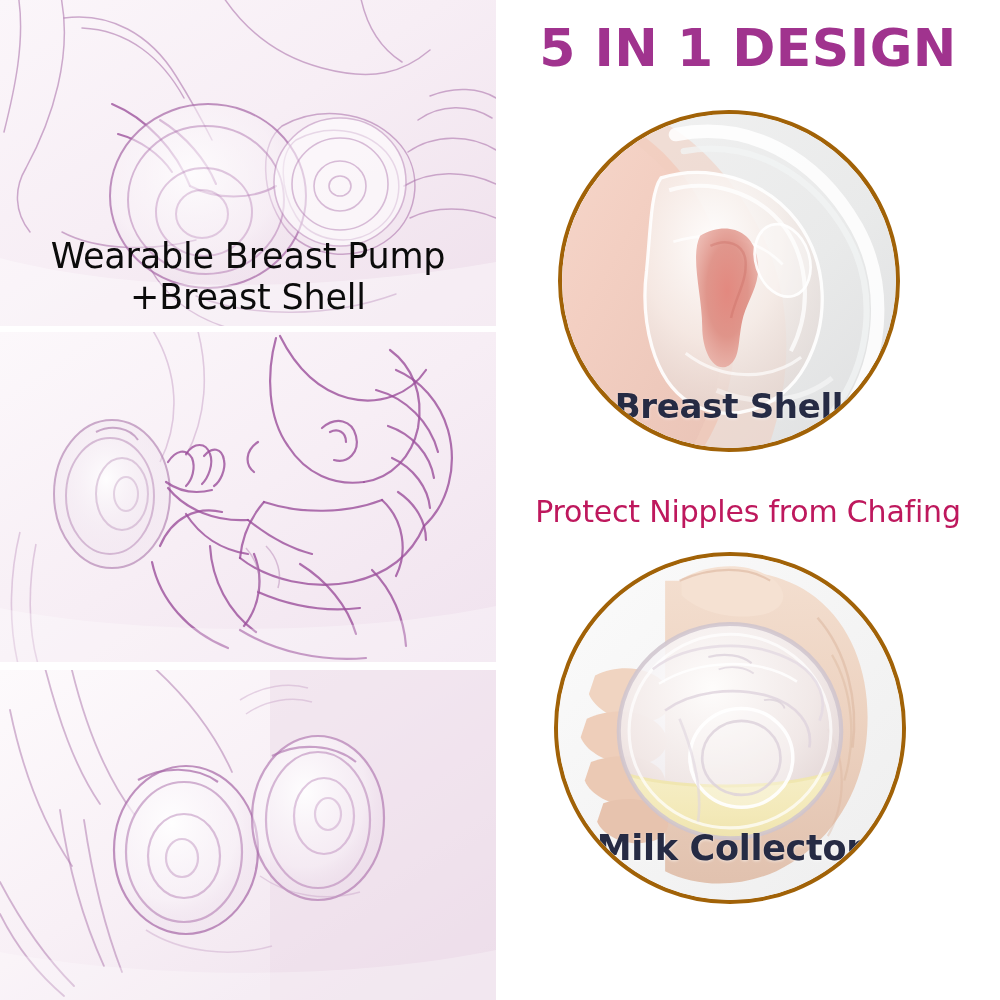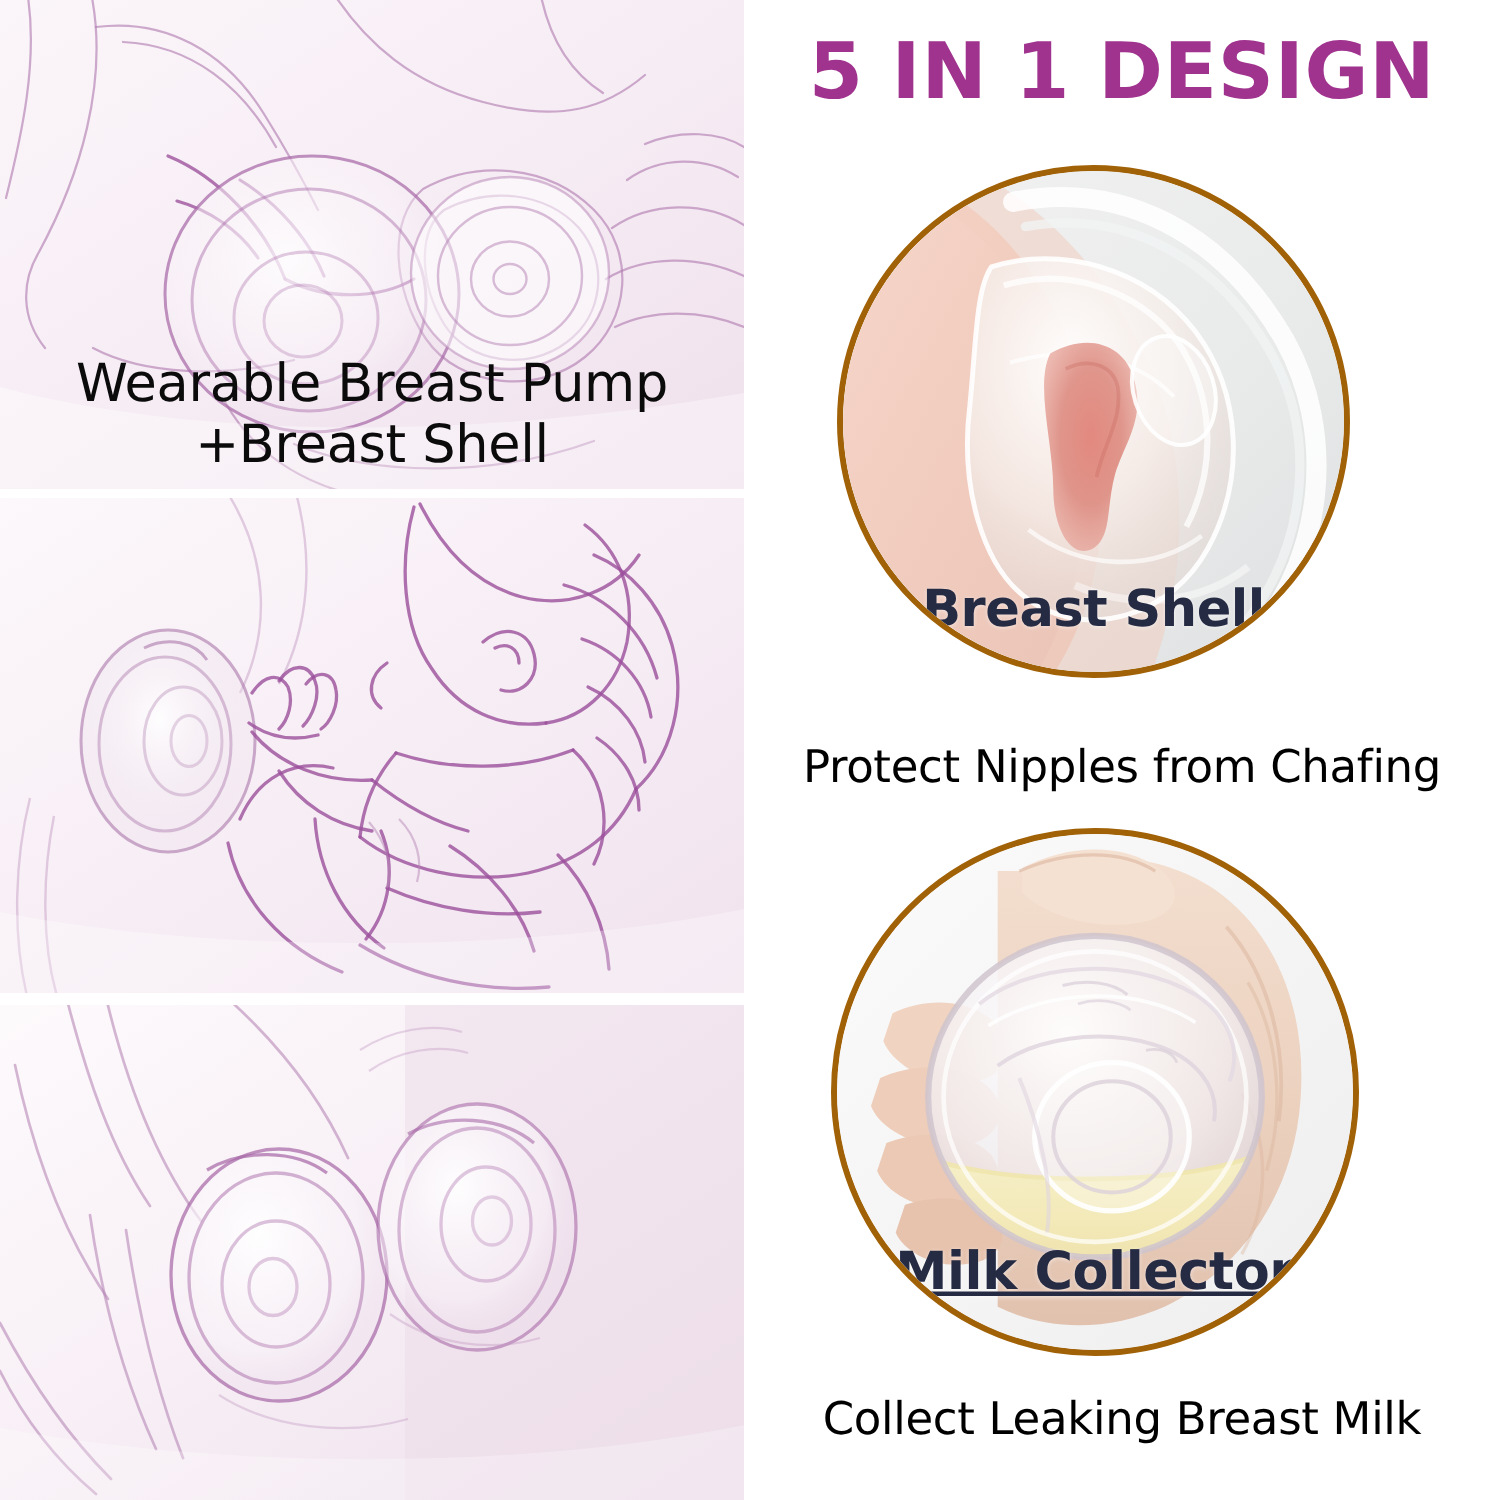--- a/index.html
+++ b/index.html
@@ -77,26 +77,26 @@
     text-align:center;
     color:#262b44;
     font-family:"DejaVu Sans", sans-serif;
     font-weight:bold;
     font-size:34px;
     letter-spacing:-0.3px;
     z-index:9;
     text-shadow:0 1px 3px rgba(255,255,255,.55);
   }
   .badge-label-1 { top:272px; }
-  .badge-label-2 { top:272px; font-size:35px;text-decoration:underline; }
+  .badge-label-2 { top:272px; font-size:35px; }
 
   .sub-caption {
     position:absolute; left:0; width:504px;
     text-align:center;
-    color:#000000;
+    color:#be185d;
     font-family:"DejaVu Sans", sans-serif;
     font-size:30px;
     font-weight:400;
     letter-spacing:-0.2px;
   }
   .sub-1 { top:494px; }
   .sub-2 { top:929px; }
 </style>
 </head>
 <body>
@@ -405,15 +405,14 @@
             <path d="M118 158 C 132 192, 140 228, 136 258" fill="none" stroke="#e0d5df" stroke-opacity=".6" stroke-width="2.6"></path>
             <path d="M146 98 C 162 94, 178 96, 188 104" fill="none" stroke="#d9cdd8" stroke-opacity=".7" stroke-width="2"></path>
             <path d="M156 110 C 168 106, 182 108, 190 114" fill="none" stroke="#d9cdd8" stroke-opacity=".6" stroke-width="1.8"></path>
             <path d="M200 140 C 210 138, 218 142, 220 148" fill="none" stroke="#d4c8d3" stroke-opacity=".6" stroke-width="1.8"></path>
           </svg>
         </div>
         <div class="badge-label badge-label-2">Milk Collector</div>
       </div>
     </div>
 
-    <div class="sub-caption sub-2">Collect Leaking Breast Milk</div>
   </div>
 </div>
 
 </body></html>

